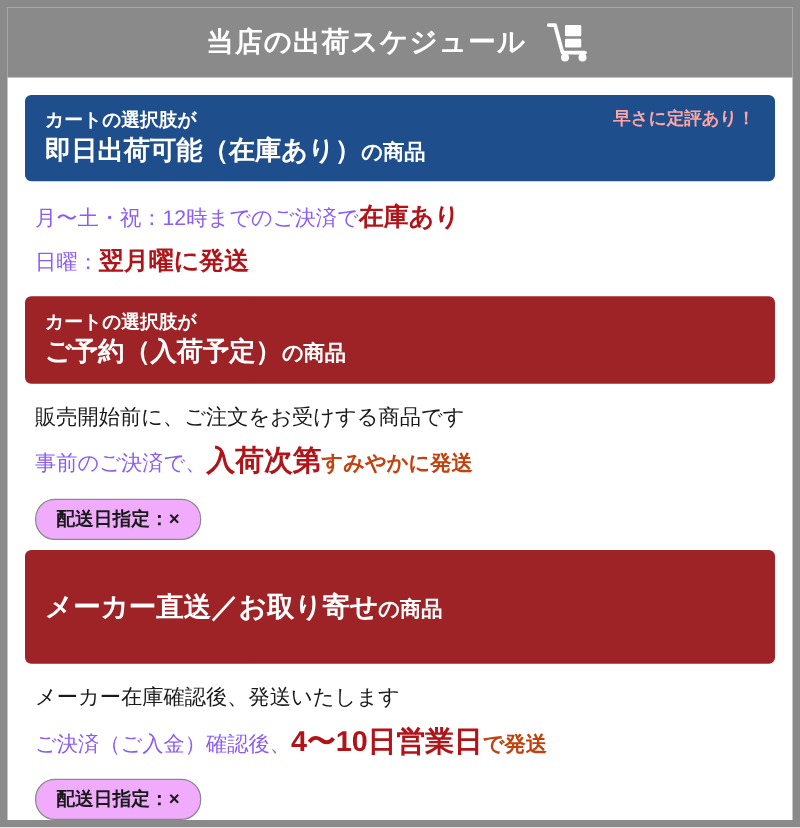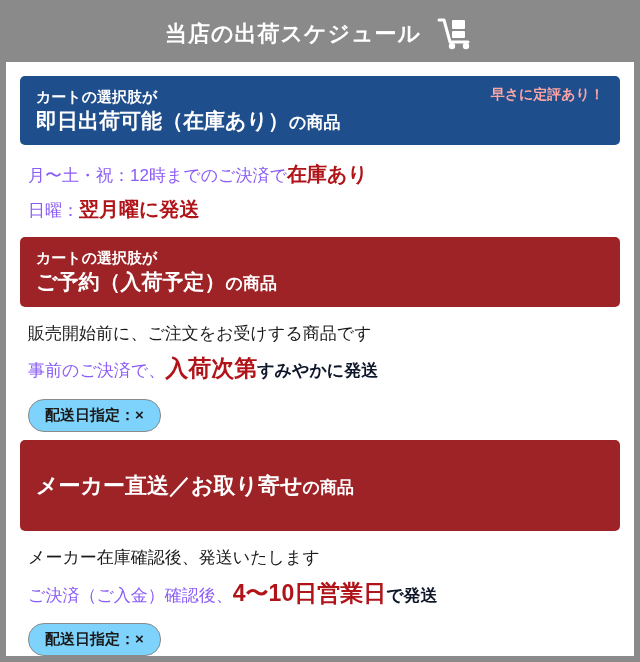--- a/index.html
+++ b/index.html
@@ -103,38 +103,38 @@
     white-space: nowrap;
   }
   .detail-line .plain { font-weight: normal; color: #8b5cf6; margin-top: 40px; }
   .detail-line .normal { font-weight: normal; color: #1a1a1a; }
   .detail-line .em {
     color: #b01419;
     font-weight: bold;
     font-size: 20px;
   }
   .detail-line .em-sm {
-    color: #0f172a;
+    color: #c2410c;
     font-weight: bold;
     font-size: 17px;
   }
   .detail-line .big {
     color: #b01419;
     font-weight: bold;
     font-size: 23px;
   }
   .tag {
     display: inline-block;
     border: 1px solid #8a8a8a;
     border-radius: 16px;
     padding: 6px 16px;
     font-size: 15px;
     font-weight: bold;
     color: #1a1a1a;
-    background: #7dd3fc;
+    background: #f0abfc;
     margin-top: 8px;
   }
 </style>
 </head>
 <body>
 
 <div class="page">
 
   <div class="header">
     <div class="header-title">当店の出荷スケジュール</div>

